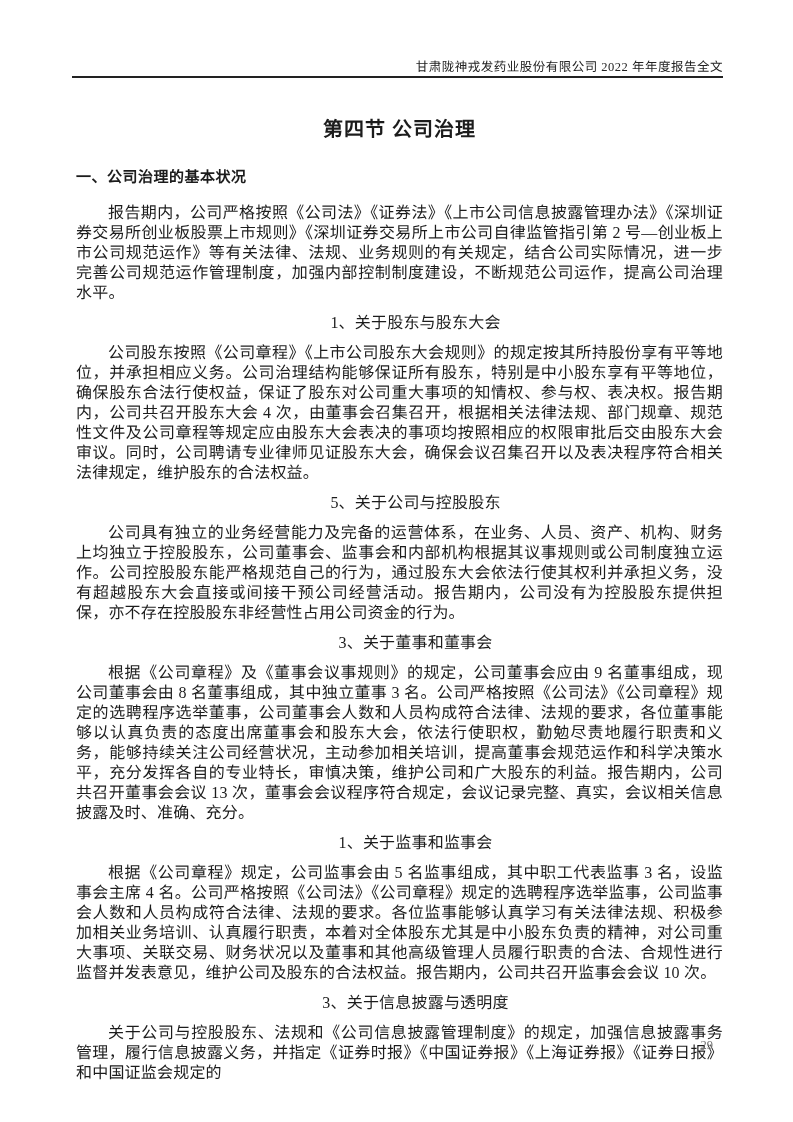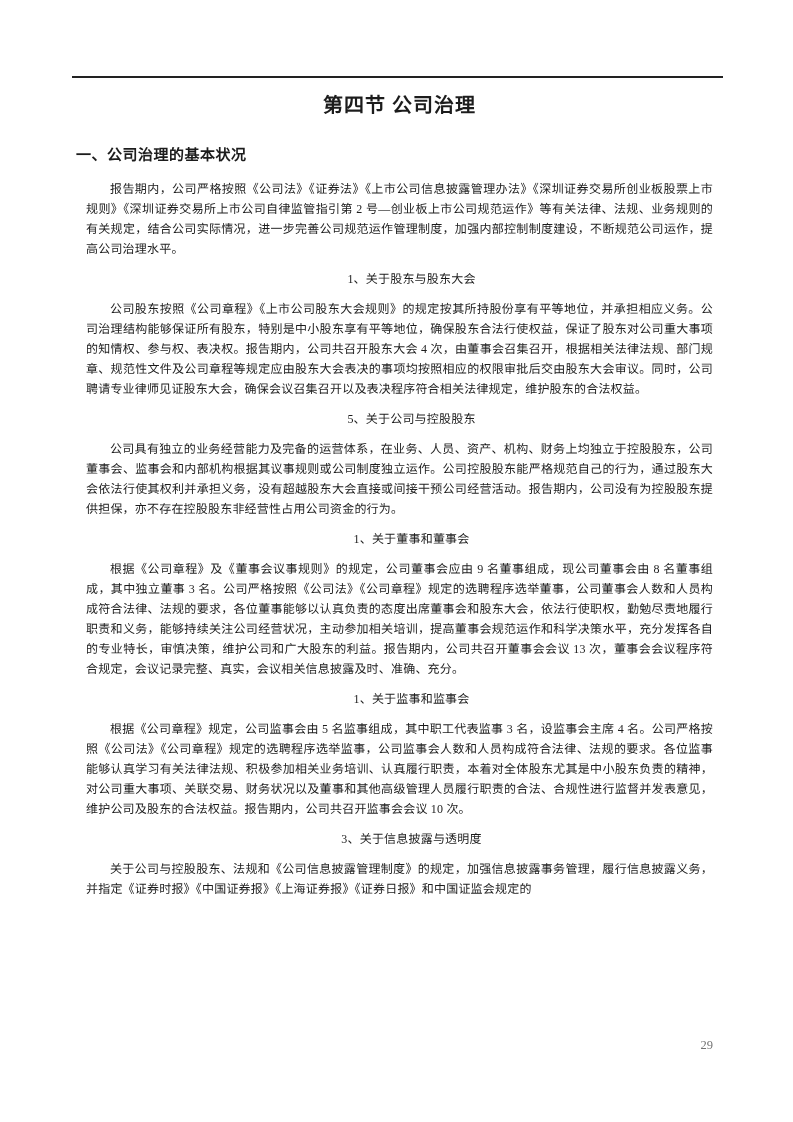--- a/index.html
+++ b/index.html
@@ -36,40 +36,41 @@
     height: 0;
     border-top: 2px solid #222;
   }
   .content {
     position: absolute;
     top: 76px;
     left: 76px;
     right: 70px;
   }
   .doc-title {
-    margin: 16px 0 0 0;
+    margin: 40px 0 0 0;
     text-align: center;
     font-size: 20px;
     font-weight: bold;
     line-height: 26px;
     letter-spacing: 1px;
   }
   .section-heading {
     margin: 27px 0 0 0;
     font-size: 15px;
     font-weight: bold;
     line-height: 20px;
     letter-spacing: 0.5px;
+    font-family: Liberation Mono, monospace;
   }
   .blocks {
     margin-top: 14px;
   }
   .blocks p {
-    margin: 10px 10px;
-    font-size: 12px;
+    margin: 10px 0;
+    font-size: 16px;
     line-height: 20px;
     text-indent: 2em;
     text-align: justify;
     letter-spacing: 0.2px;
     word-break: break-all;
   }
   .blocks p.subheading {
     text-align: center;
   }
   .page-number {
@@ -77,32 +78,35 @@
     top: 1038px;
     right: 80px;
     font-size: 12.5px;
     color: #737373;
   }
 </style>
 </head>
 <body>
 
 <div class="page">
+  <div class="page-header">
+    <span>甘肃陇神戎发药业股份有限公司 2022 年年度报告全文</span>
+  </div>
   <div class="header-rule"></div>
 
   <div class="content">
     <h1 class="doc-title">第四节 公司治理</h1>
     <h2 class="section-heading">一、公司治理的基本状况</h2>
     <div class="blocks">
         <p class="paragraph">报告期内，公司严格按照《公司法》《证券法》《上市公司信息披露管理办法》《深圳证券交易所创业板股票上市规则》《深圳证券交易所上市公司自律监管指引第 2 号—创业板上市公司规范运作》等有关法律、法规、业务规则的有关规定，结合公司实际情况，进一步完善公司规范运作管理制度，加强内部控制制度建设，不断规范公司运作，提高公司治理水平。</p>
         <p class="subheading">1、关于股东与股东大会</p>
         <p class="paragraph">公司股东按照《公司章程》《上市公司股东大会规则》的规定按其所持股份享有平等地位，并承担相应义务。公司治理结构能够保证所有股东，特别是中小股东享有平等地位，确保股东合法行使权益，保证了股东对公司重大事项的知情权、参与权、表决权。报告期内，公司共召开股东大会 4 次，由董事会召集召开，根据相关法律法规、部门规章、规范性文件及公司章程等规定应由股东大会表决的事项均按照相应的权限审批后交由股东大会审议。同时，公司聘请专业律师见证股东大会，确保会议召集召开以及表决程序符合相关法律规定，维护股东的合法权益。</p>
         <p class="subheading">5、关于公司与控股股东</p>
         <p class="paragraph">公司具有独立的业务经营能力及完备的运营体系，在业务、人员、资产、机构、财务上均独立于控股股东，公司董事会、监事会和内部机构根据其议事规则或公司制度独立运作。公司控股股东能严格规范自己的行为，通过股东大会依法行使其权利并承担义务，没有超越股东大会直接或间接干预公司经营活动。报告期内，公司没有为控股股东提供担保，亦不存在控股股东非经营性占用公司资金的行为。</p>
-        <p class="subheading">1、关于董事和董事会</p>
+        <p class="subheading">3、关于董事和董事会</p>
         <p class="paragraph">根据《公司章程》及《董事会议事规则》的规定，公司董事会应由 9 名董事组成，现公司董事会由 8 名董事组成，其中独立董事 3 名。公司严格按照《公司法》《公司章程》规定的选聘程序选举董事，公司董事会人数和人员构成符合法律、法规的要求，各位董事能够以认真负责的态度出席董事会和股东大会，依法行使职权，勤勉尽责地履行职责和义务，能够持续关注公司经营状况，主动参加相关培训，提高董事会规范运作和科学决策水平，充分发挥各自的专业特长，审慎决策，维护公司和广大股东的利益。报告期内，公司共召开董事会会议 13 次，董事会会议程序符合规定，会议记录完整、真实，会议相关信息披露及时、准确、充分。</p>
         <p class="subheading">1、关于监事和监事会</p>
         <p class="paragraph">根据《公司章程》规定，公司监事会由 5 名监事组成，其中职工代表监事 3 名，设监事会主席 4 名。公司严格按照《公司法》《公司章程》规定的选聘程序选举监事，公司监事会人数和人员构成符合法律、法规的要求。各位监事能够认真学习有关法律法规、积极参加相关业务培训、认真履行职责，本着对全体股东尤其是中小股东负责的精神，对公司重大事项、关联交易、财务状况以及董事和其他高级管理人员履行职责的合法、合规性进行监督并发表意见，维护公司及股东的合法权益。报告期内，公司共召开监事会会议 10 次。</p>
         <p class="subheading">3、关于信息披露与透明度</p>
         <p class="paragraph">关于公司与控股股东、法规和《公司信息披露管理制度》的规定，加强信息披露事务管理，履行信息披露义务，并指定《证券时报》《中国证券报》《上海证券报》《证券日报》和中国证监会规定的</p>
       </div>
   </div>
 
   <div class="page-number">29</div>
 </div>

